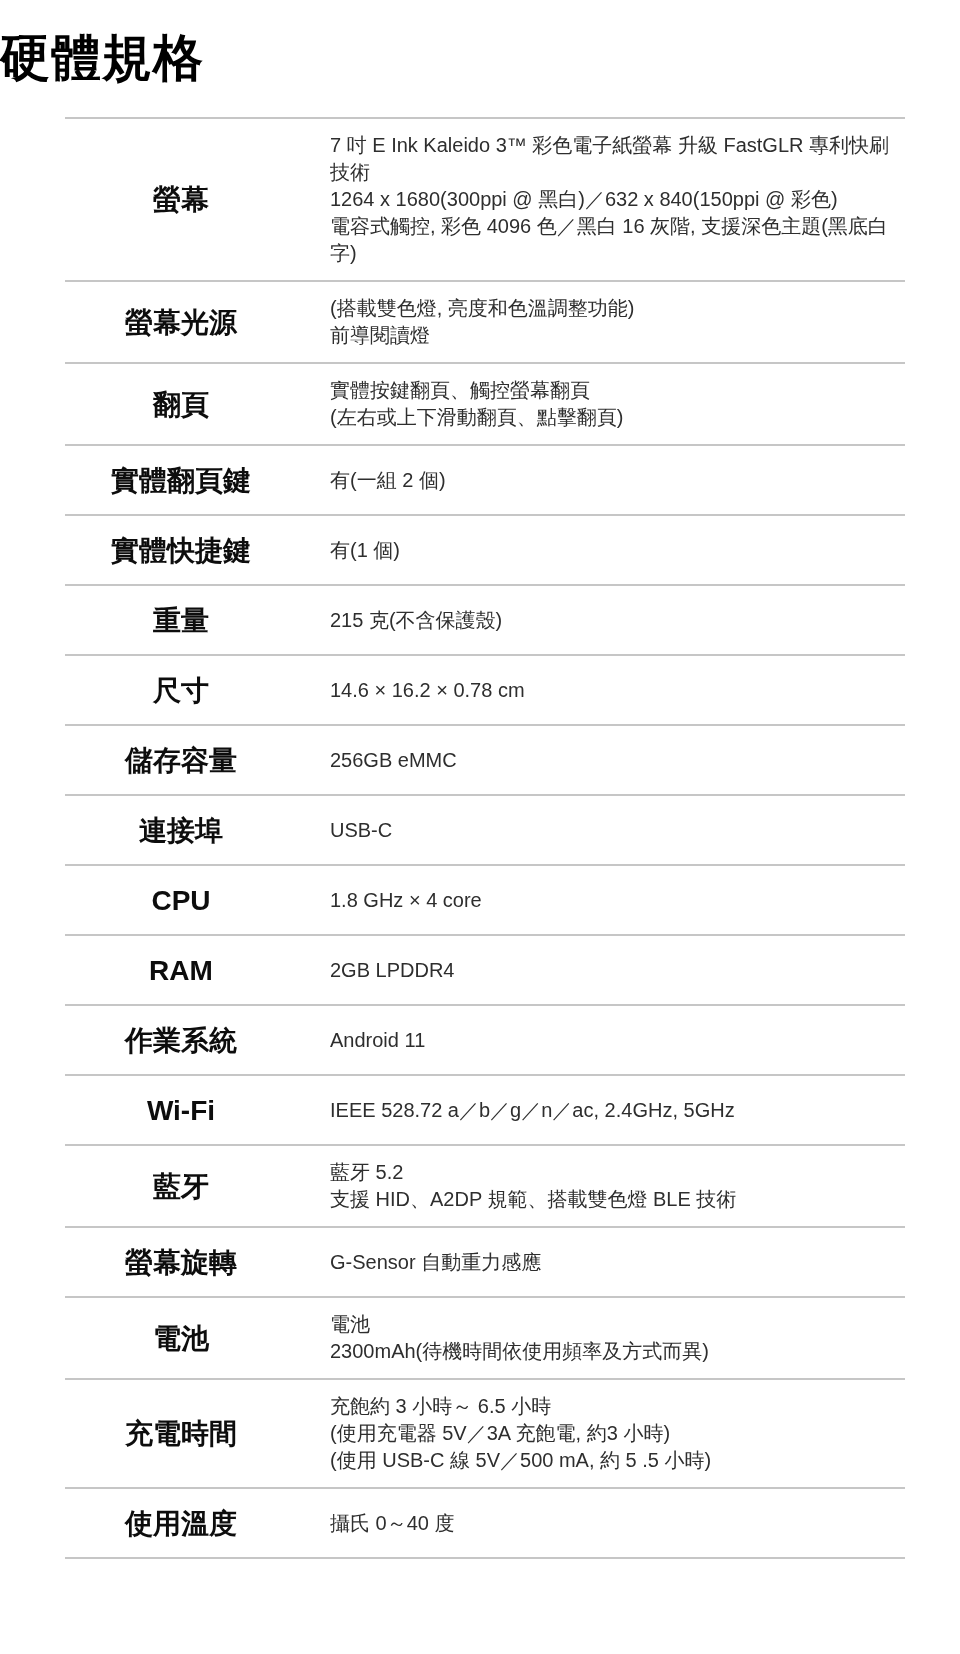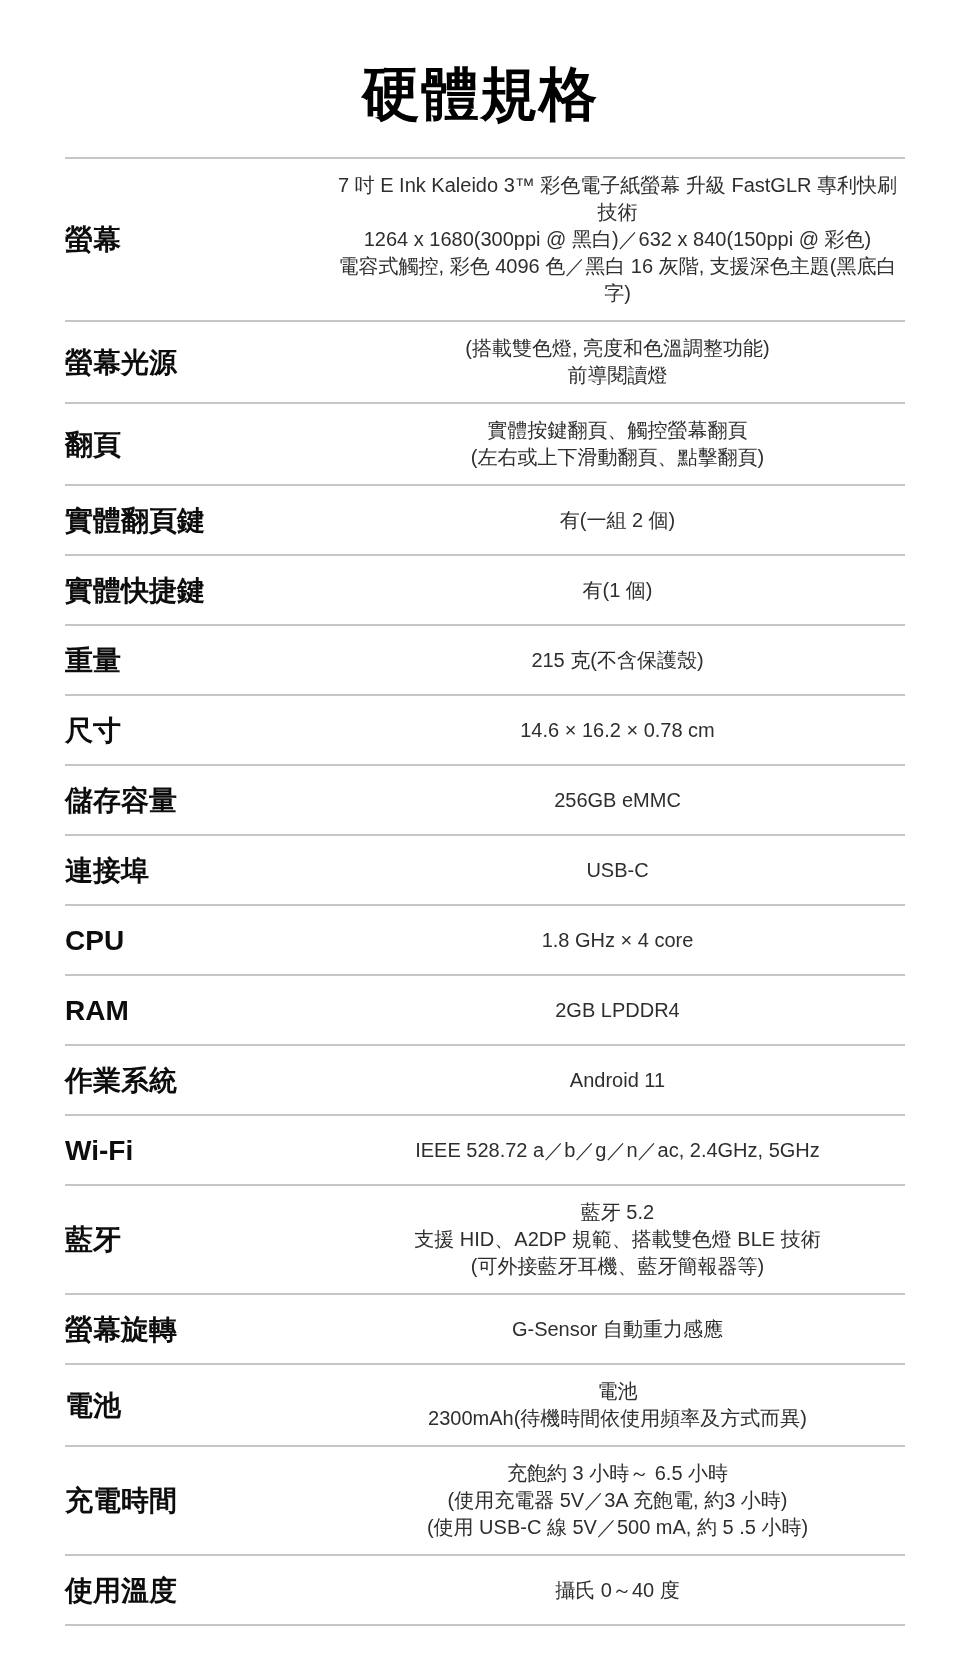--- a/index.html
+++ b/index.html
@@ -11,55 +11,53 @@
   *{margin:0;padding:0;box-sizing:border-box;}
   html,body{background:var(--bg);}
   body{
     width:960px;
     min-height:1654px;
     margin:0 auto;
     font-family:"Liberation Sans","DejaVu Sans",sans-serif;
     -webkit-font-smoothing:antialiased;
   }
   .page-title{
-    margin-top:56px;
-    text-align:center;
-    font-size:58px;
+    margin-top:26px;
+    font-size:50px;
     line-height:1.3;
     font-weight:800;
     color:#000;
     letter-spacing:1px;
   }
   .spec-table{
     margin:26px 55px 0 65px;  
     width:840px;
     border-bottom:2px solid var(--divider);
   }
   .spec-row{
     display:flex;
     align-items:center;
     border-top:2px solid var(--divider);
     min-height:70px;
     padding:13px 0;
   }
   .spec-label{
     flex:0 0 232px;
-    text-align:left;
+    text-align:center;
     font-size:28px;
     font-weight:700;
     color:var(--label-color);
     line-height:1.25;
   }
   .spec-value{
     flex:1 1 auto;
     padding-left:33px;
     font-size:20px;
     line-height:27px;
     color:var(--value-color);
-    text-align:center;
   }
   .value-line{white-space:pre-wrap;}
   .page-bottom-space{height:78px;}
 </style>
 </head>
 <body>
 
 <h1 class="page-title">硬體規格</h1>
 
 <div class="spec-table">
@@ -156,21 +154,20 @@
     <div class="spec-value">
         <div class="value-line">IEEE 528.72 a／b／g／n／ac, 2.4GHz, 5GHz</div>
       </div>
   </div>
 
   <div class="spec-row">
     <div class="spec-label">藍牙</div>
     <div class="spec-value">
         <div class="value-line">藍牙 5.2</div>
         <div class="value-line">支援 HID、A2DP 規範、搭載雙色燈 BLE 技術</div>
-        <div class="value-line">(可外接藍牙耳機、藍牙簡報器等)</div>
       </div>
   </div>
 
   <div class="spec-row">
     <div class="spec-label">螢幕旋轉</div>
     <div class="spec-value">
         <div class="value-line">G-Sensor 自動重力感應</div>
       </div>
   </div>
 

